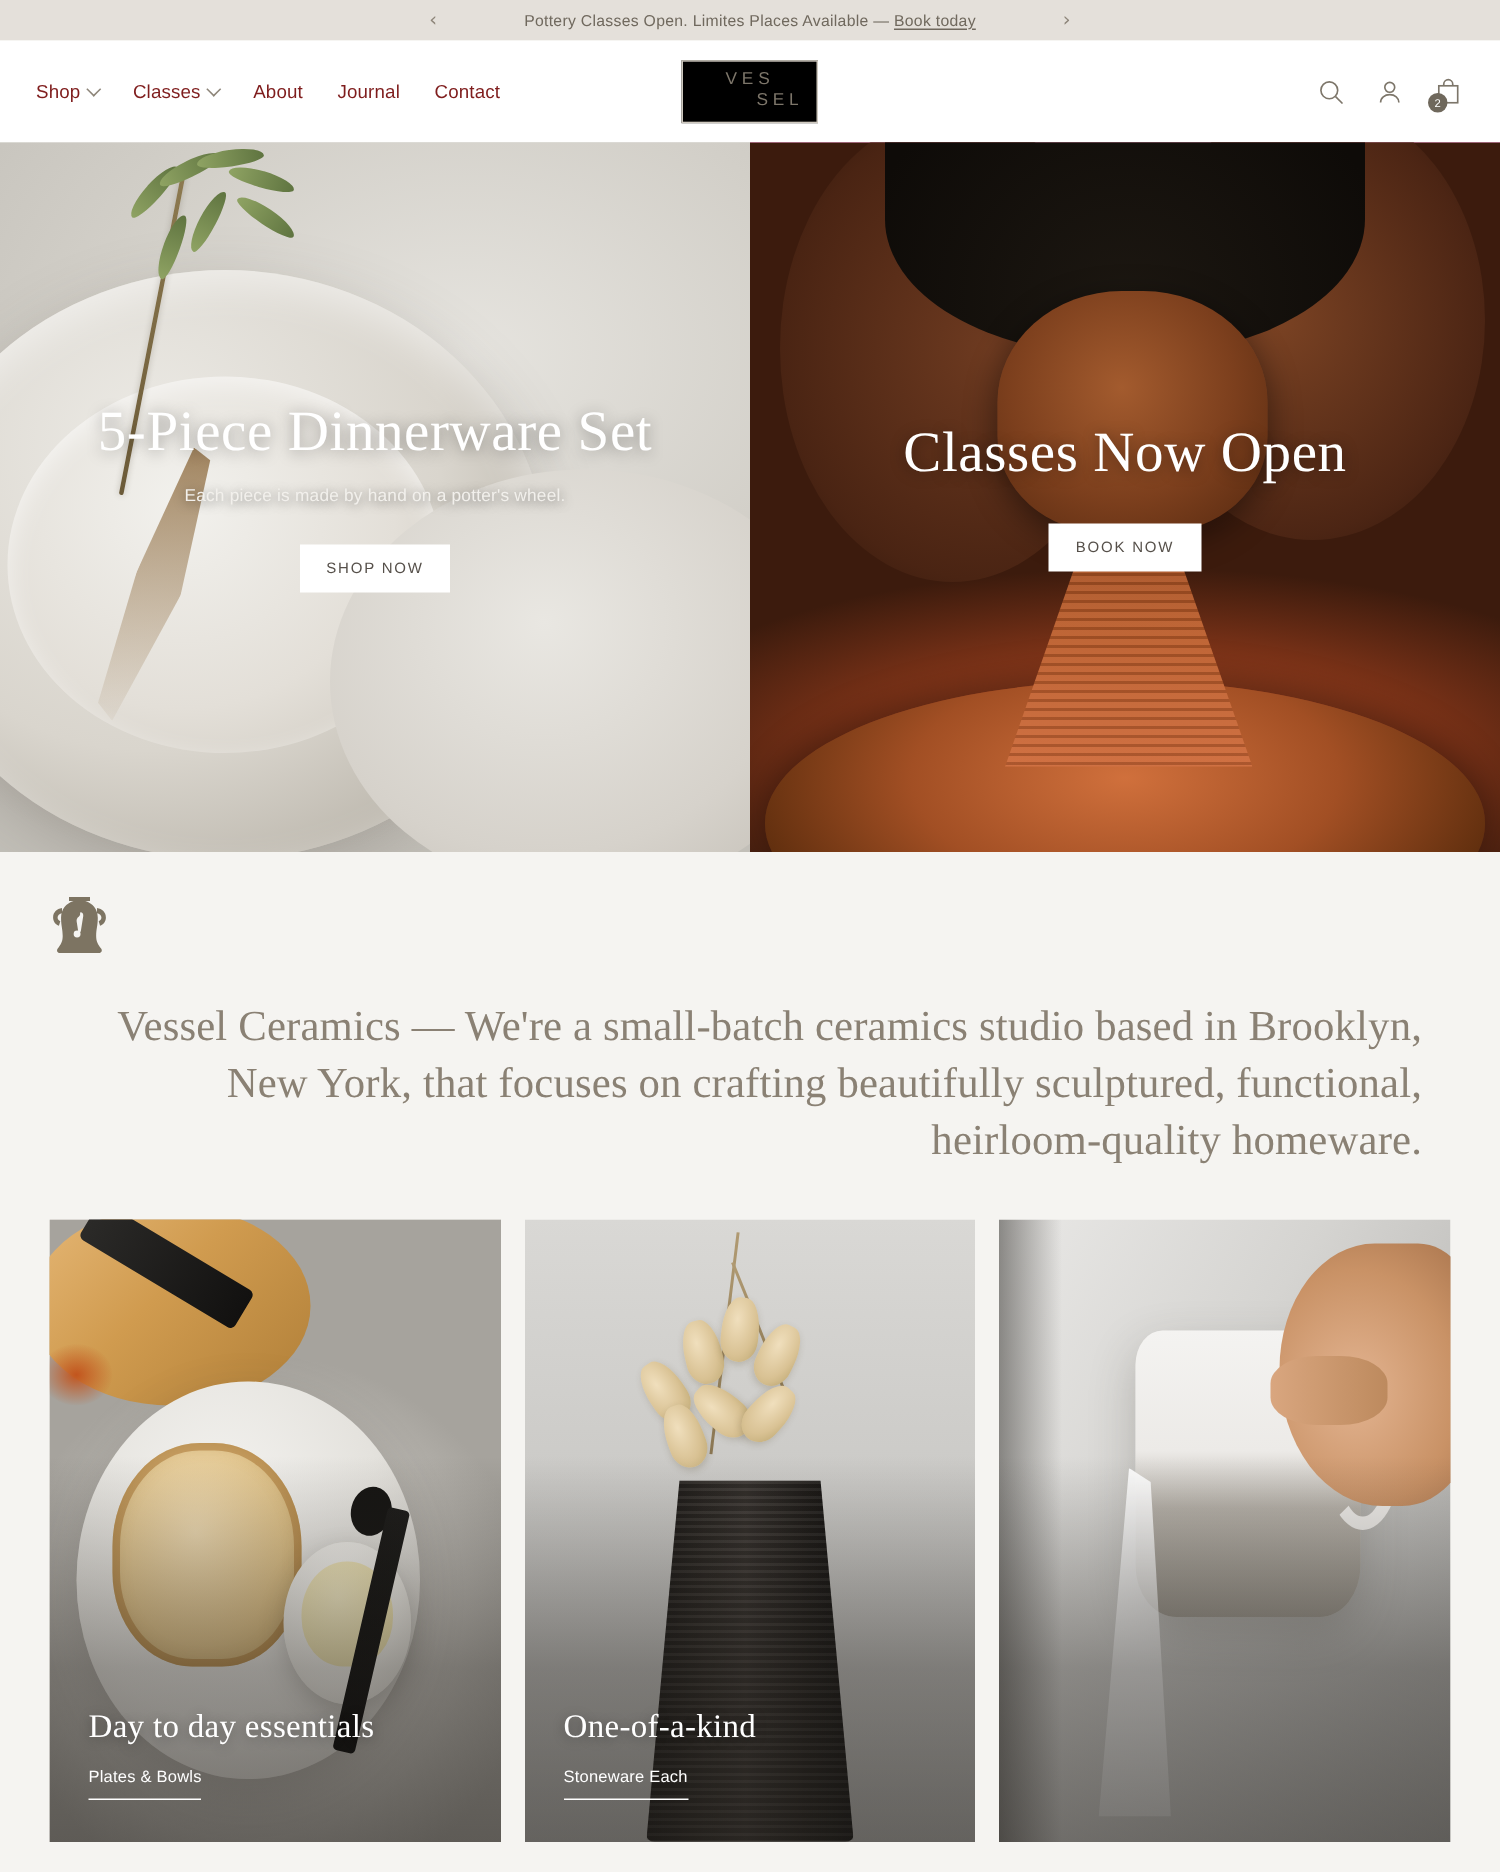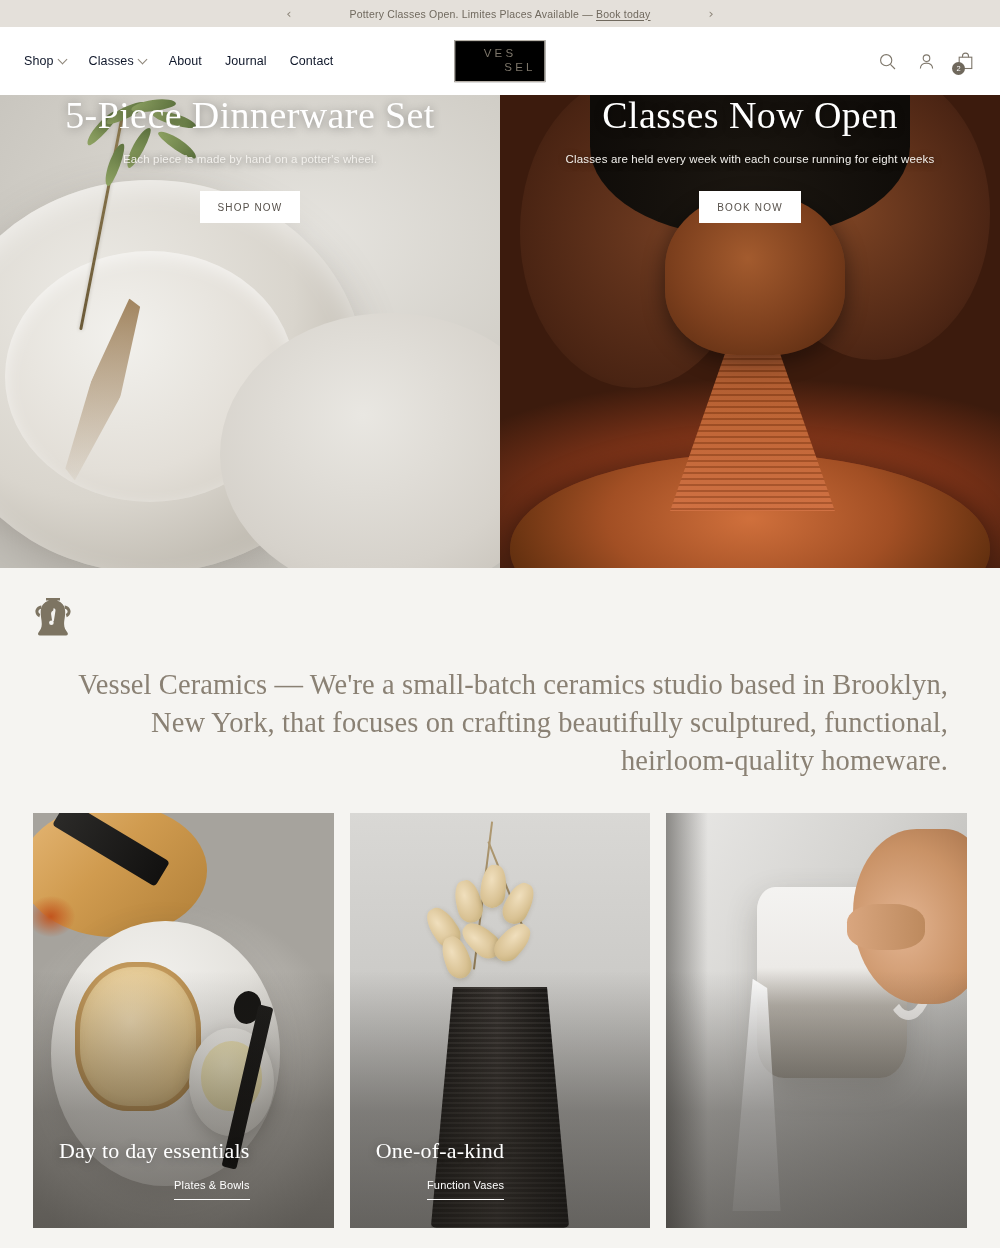--- a/index.html
+++ b/index.html
@@ -25,21 +25,21 @@
   .arrow { font-size:13px; color:#8d8579; line-height:1; cursor:pointer; user-select:none;
            font-family:"DejaVu Sans", sans-serif; }
 
   
   .header {
     height:68px; background:#fff; display:flex; align-items:center;
     padding:0 24px; position:relative;
   }
   .nav { display:flex; align-items:center; gap:23px; }
   .nav-item {
-    font-size:12.5px; color:#0f172a; display:flex; align-items:center; gap:5px;
+    font-size:12.5px; color:#7f1d1d; display:flex; align-items:center; gap:5px;
     cursor:pointer; letter-spacing:.1px;
   }
   .caret { width:7px; height:7px; display:inline-block; position:relative; top:-2px; }
   .caret::before{
     content:""; position:absolute; left:0; top:0; width:6px; height:6px;
     border-right:1px solid #8d8579; border-bottom:1px solid #8d8579;
     transform:rotate(45deg);
   }
   .logo {
     position:absolute; left:50%; top:50%; transform:translate(-50%,-50%);
@@ -55,21 +55,21 @@
   .icon-btn svg { display:block; }
   .cart-badge {
     position:absolute; left:-2px; bottom:-3px; width:13px; height:13px; border-radius:50%;
     background:#6f685c; color:#fff; font-size:7.5px; display:flex; align-items:center;
     justify-content:center; font-family:"Liberation Sans",sans-serif;
   }
 
   
   .hero { display:flex; height:473px; }
   .hero-pane { flex:1; position:relative; overflow:hidden;
-               display:flex; flex-direction:column; align-items:center; }
+               display:flex; flex-direction:column; align-items:center; justify-content:center; }
   .hero-left  { background:#c7c5c0; }
   .hero-right { background:#ec4899; }
 
   
   .hl-bg{ position:absolute; inset:0;
     background:
       radial-gradient(ellipse 70% 48% at 30% 72%, rgba(150,142,130,.55) 0%, rgba(150,142,130,0) 62%),
       radial-gradient(ellipse 58% 40% at 28% 60%, rgba(238,236,231,.95) 0%, rgba(238,236,231,0) 60%),
       radial-gradient(ellipse 90% 70% at 62% 30%, #e6e4df 0%, #d2cfc8 55%, #c2bfb8 100%),
       linear-gradient(150deg,#dedbd5 0%,#cbc7c0 48%,#b9b5ac 100%);
@@ -135,21 +135,21 @@
 
   
   .intro { padding:27px 33px 0;text-align:right; }
   .vase-icon { width:40px; height:44px; display:block; }
   .intro-text {
     margin-top:27px; font-size:28.5px; line-height:1.33; color:#8a8174;
     max-width:915px; letter-spacing:.1px;
   }
 
   
-  .cards { display:flex; gap:16px; padding:33px 33px 0;text-align:right; }
+  .cards { display:flex; gap:16px; padding:33px 33px 0; }
   .card { flex:1; height:415px; position:relative; overflow:hidden; cursor:pointer; }
   .card-photo{ position:absolute; inset:0; }
   .card-shade{ position:absolute; inset:0;
     background:linear-gradient(180deg, rgba(35,32,28,0) 38%, rgba(35,32,28,.42) 72%, rgba(35,32,28,.55) 100%); }
   .card-body { position:absolute; left:26px; bottom:28px; z-index:3; }
   .card-title { font-size:22px; color:#fff; font-weight:400; letter-spacing:.2px;
                 text-shadow:0 1px 8px rgba(0,0,0,.35); }
   .card-link { display:inline-block; margin-top:15px; font-size:11px; color:#fff;
                padding-bottom:8px; border-bottom:1.5px solid #fff; letter-spacing:.15px; }
 
@@ -311,21 +311,20 @@
       <div class="hr-arm hr-arm-l"></div>
       <div class="hr-arm hr-arm-r"></div>
       <div class="hr-shirt"></div>
       <div class="hr-wheel"></div>
       <div class="hr-cone"></div>
       <div class="hr-lines"></div>
       <div class="hr-hands"></div>
     </div>
     <div class="hero-overlay">
       <h2 class="hero-title serif">Classes Now Open</h2>
-      <p class="hero-sub">Classes are held every week with each course running for eight weeks</p>
       <button class="hero-btn">BOOK NOW</button>
     </div>
   </div>
 </div>
 
 <div class="intro">
   <svg class="vase-icon" viewBox="0 0 40 44">
     <path fill="#7d7462" d="M13 3h14v2.6h-3.1c4.9 1.6 8.3 5.4 8.3 11.3 0 5.4-1.1 7.6-1.1 12.1 0 3.9 1.4 5.9 3.3 8.4 1 1.3.4 3-1.4 3H6.9c-1.8 0-2.4-1.7-1.4-3 1.9-2.5 3.3-4.5 3.3-8.4 0-4.5-1.1-6.7-1.1-12.1 0-5.9 3.4-9.7 8.3-11.3H13V3z"></path>
     <path fill="#7d7462" d="M8.3 10.4c-3.4.5-5.9 2.9-5.9 6.2 0 2.6 1.6 4.7 3.9 5.6l.9-3.1c-1.1-.5-1.8-1.4-1.8-2.5 0-1.4 1.2-2.5 3-2.8l-.1-3.4zM31.7 10.4c3.4.5 5.9 2.9 5.9 6.2 0 2.6-1.6 4.7-3.9 5.6l-.9-3.1c1.1-.5 1.8-1.4 1.8-2.5 0-1.4-1.2-2.5-3-2.8l.1-3.4z"></path>
     <path fill="#f5f4f1" d="M20.6 13.2c1.3 0 2.1 1.1 1.9 2.4l-1.6 10.1c-.2 1.1-1.6 1.1-1.8 0l-1-6.4c-.2-1.3.4-2.6 1.4-3.2.6-.4.9-1 .9-1.7 0-.7.1-1.2.2-1.2z"></path>
@@ -368,21 +367,21 @@
         <i style="left:30%;top:56%;transform:rotate(-50deg)"></i>
         <i style="left:50%;top:58%;transform:rotate(42deg)"></i>
         <i style="left:14%;top:72%;transform:rotate(-20deg)"></i>
       </div>
       <div class="c2-vase"></div>
       <div class="c2-rings"></div>
     </div>
     <div class="card-shade"></div>
     <div class="card-body">
       <h3 class="card-title serif">One-of-a-kind</h3>
-      <div><span class="card-link">Function Vases</span></div>
+      <div><span class="card-link">Stoneware Each</span></div>
     </div>
   </div>
 
   <div class="card">
     <div class="card-photo c3">
       <div class="c3-dark"></div>
       <div class="c3-pitcher"></div>
       <div class="c3-handle"></div>
       <div class="c3-hand"></div>
       <div class="c3-fingers"></div>

